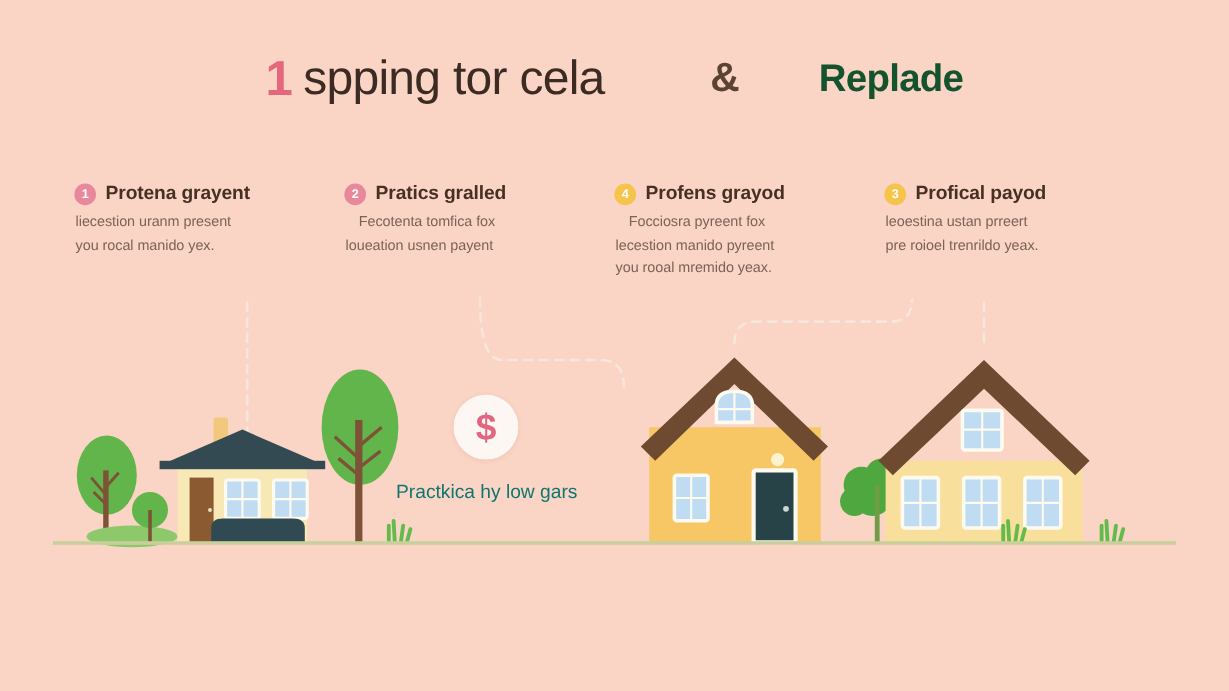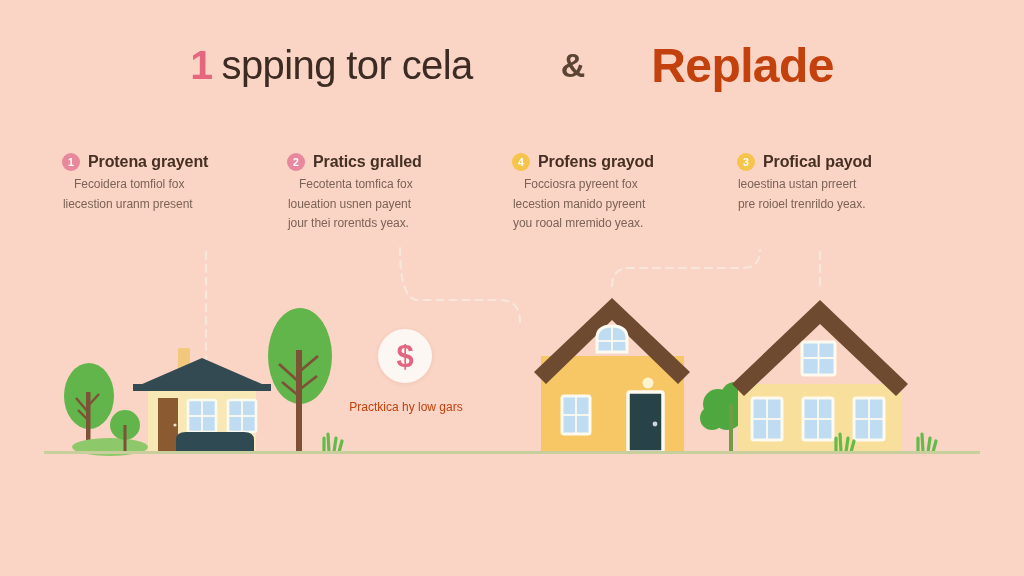--- a/index.html
+++ b/index.html
@@ -45,23 +45,23 @@
     color: #3b2b23;
     letter-spacing: -0.6px;
   }
   .title-amp {
     font-size: 34px;
     font-weight: bold;
     color: #5c4435;
     margin: 0 66px 0 88px;
   }
   .title-alt {
-    font-size: 48px;
-    font-weight: bold;
-    color: #c2410c;
+    font-size: 32px;
+    font-weight: bold;
+    color: #14532d;
     letter-spacing: -0.6px;
   }
 
   
   .columns {
     position: absolute;
     left: 62px;
     top: 152px;
     width: 900px;
     height: 100px;
@@ -156,23 +156,22 @@
     font-size: 31px;
     font-weight: bold;
     color: #e0677f;
     line-height: 1;
   }
   .dollar-caption {
     position: absolute;
     left: 330px;
     top: 398px;
     width: 152px;
-    text-align: center;
-    font-size: 12px;
-    color: #c2410c;
+    font-size: 16px;
+    color: #0f766e;
     line-height: 1.6;
   }
 </style>
 </head>
 <body>
 
 <div id="infographic">
 
   <div class="title-row">
     <span class="title-num">1</span>
@@ -191,34 +190,33 @@
   </svg>
 
   <div class="columns">
 
     <div class="col">
       <div class="col-head">
         <div class="badge rose">1</div>
         <div class="col-title">Protena grayent</div>
       </div>
       <div class="col-body">
-        <div class="indent">Fecoidera tomfiol fox</div>
         <div>liecestion uranm present</div>
+        <div>you rocal manido yex.</div>
       </div>
     </div>
 
     <div class="col">
       <div class="col-head">
         <div class="badge rose">2</div>
         <div class="col-title">Pratics gralled</div>
       </div>
       <div class="col-body">
         <div class="indent">Fecotenta tomfica fox</div>
         <div>loueation usnen payent</div>
-        <div>jour thei rorentds yeax.</div>
       </div>
     </div>
 
     <div class="col">
       <div class="col-head">
         <div class="badge gold">4</div>
         <div class="col-title">Profens grayod</div>
       </div>
       <div class="col-body">
         <div class="indent">Focciosra pyreent fox</div>

